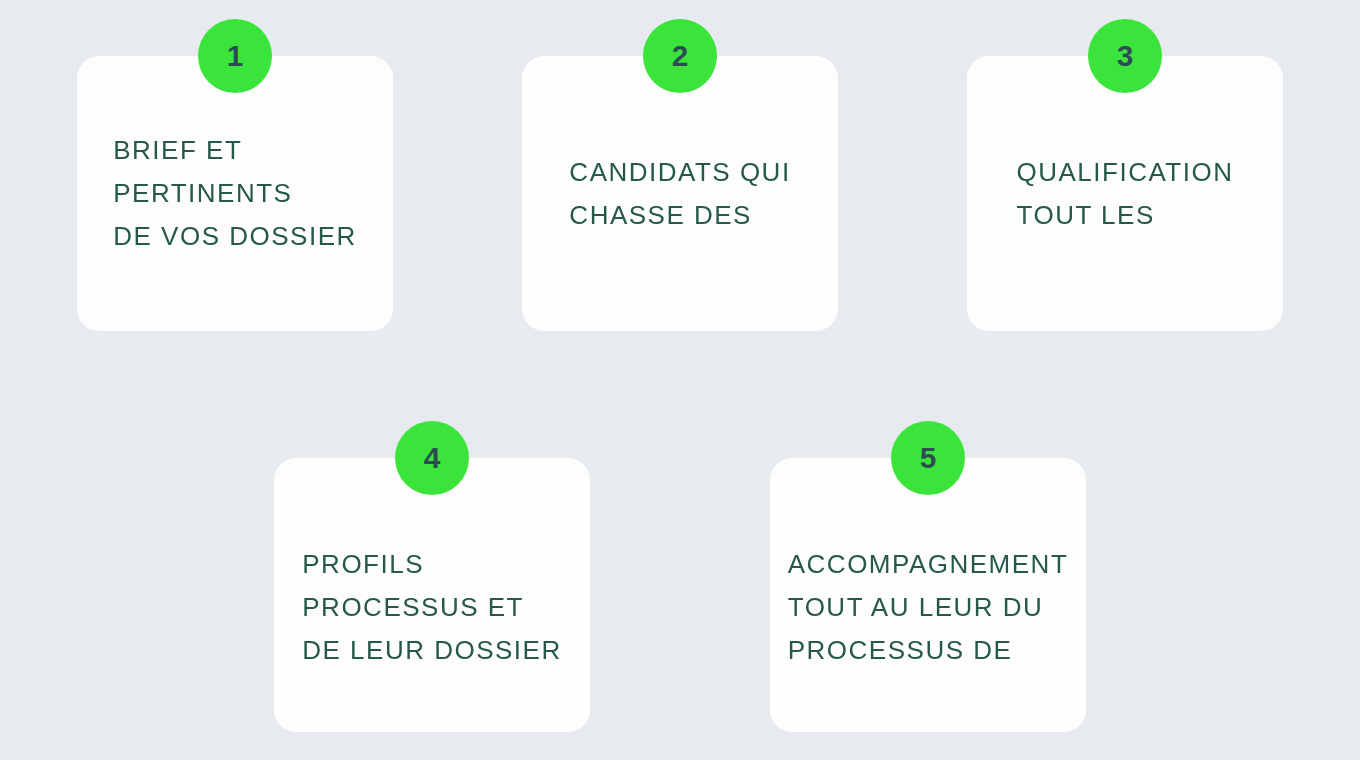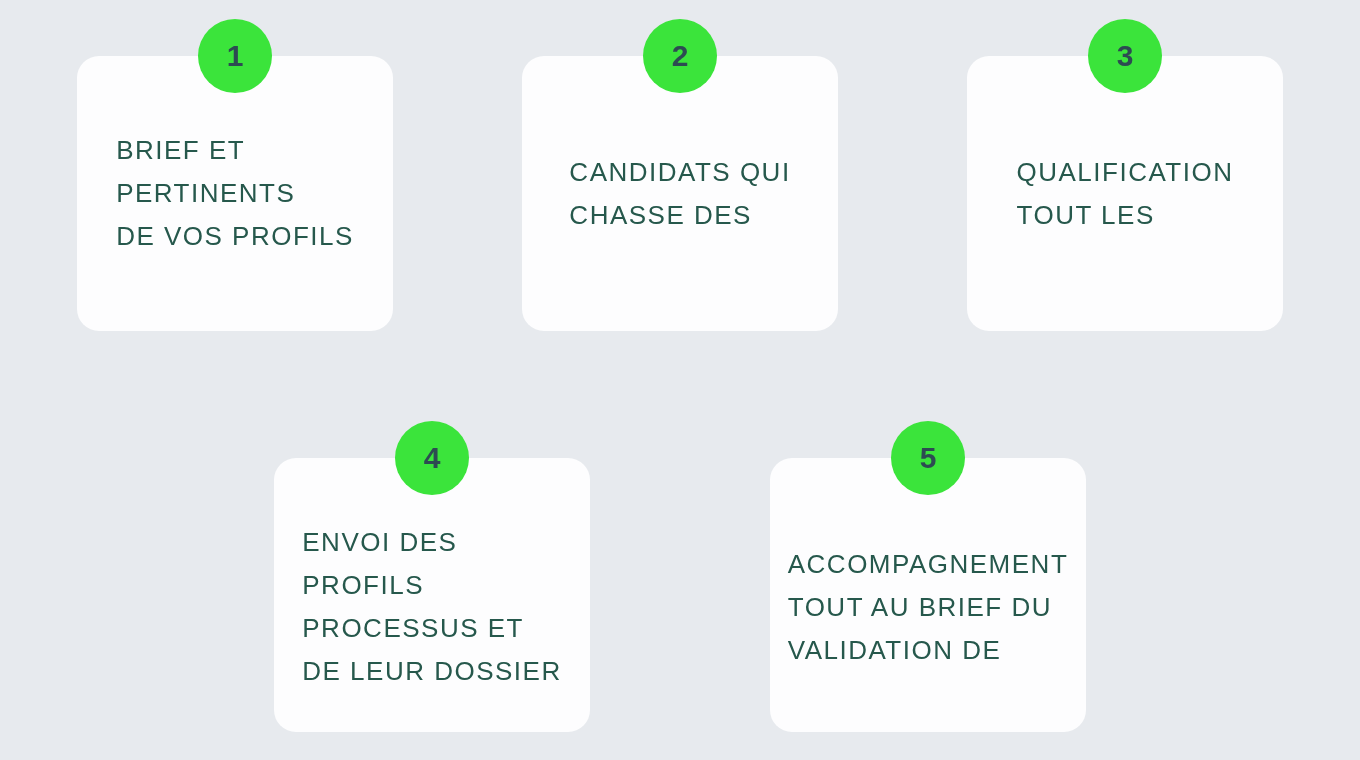--- a/index.html
+++ b/index.html
@@ -70,21 +70,21 @@
 
 <div class="canvas">
 
   <div class="step-card card-top card-1">
     <div class="step-badge">
       <span class="step-number">1</span>
     </div>
     <div class="step-title">
       <span class="title-line">BRIEF ET</span>
       <span class="title-line">PERTINENTS</span>
-      <span class="title-line">DE VOS PROFILS</span>
+      <span class="title-line">DE VOS DOSSIER</span>
     </div>
   </div>
 
   <div class="step-card card-top card-2">
     <div class="step-badge">
       <span class="step-number">2</span>
     </div>
     <div class="step-title">
       <span class="title-line">CANDIDATS QUI</span>
       <span class="title-line">CHASSE DES</span>
@@ -99,31 +99,30 @@
       <span class="title-line">QUALIFICATION</span>
       <span class="title-line">TOUT LES</span>
     </div>
   </div>
 
   <div class="step-card card-bottom card-4">
     <div class="step-badge">
       <span class="step-number">4</span>
     </div>
     <div class="step-title">
-      <span class="title-line">ENVOI DES</span>
       <span class="title-line">PROFILS</span>
       <span class="title-line">PROCESSUS ET</span>
       <span class="title-line">DE LEUR DOSSIER</span>
     </div>
   </div>
 
   <div class="step-card card-bottom card-5">
     <div class="step-badge">
       <span class="step-number">5</span>
     </div>
     <div class="step-title">
       <span class="title-line">ACCOMPAGNEMENT</span>
-      <span class="title-line">TOUT AU BRIEF DU</span>
-      <span class="title-line">VALIDATION DE</span>
+      <span class="title-line">TOUT AU LEUR DU</span>
+      <span class="title-line">PROCESSUS DE</span>
     </div>
   </div>
 
 </div>
 
 </body></html>

